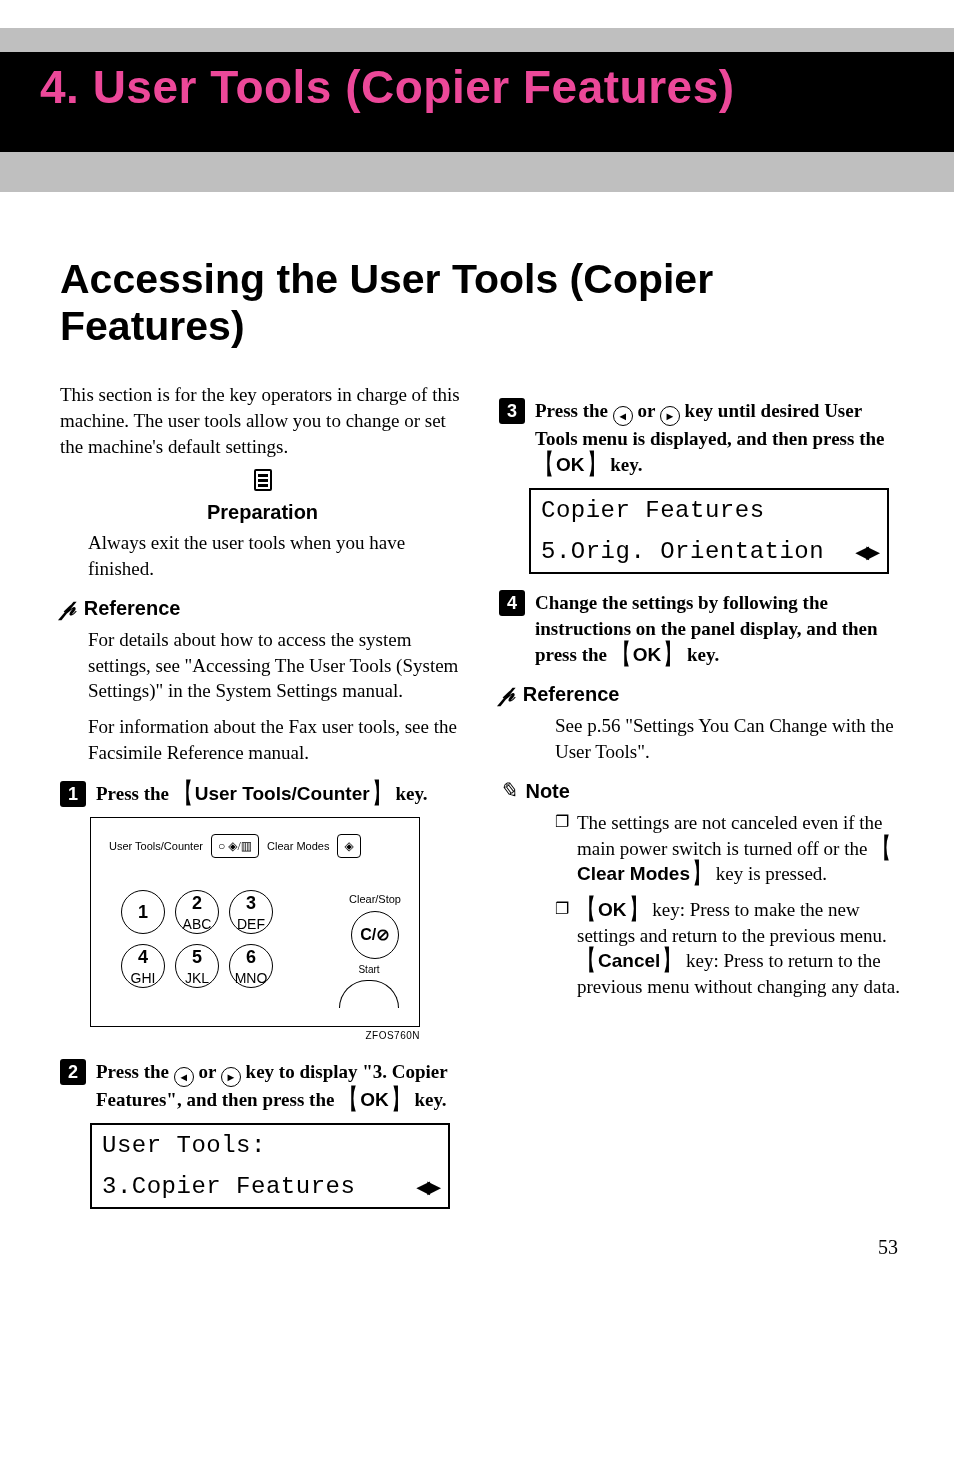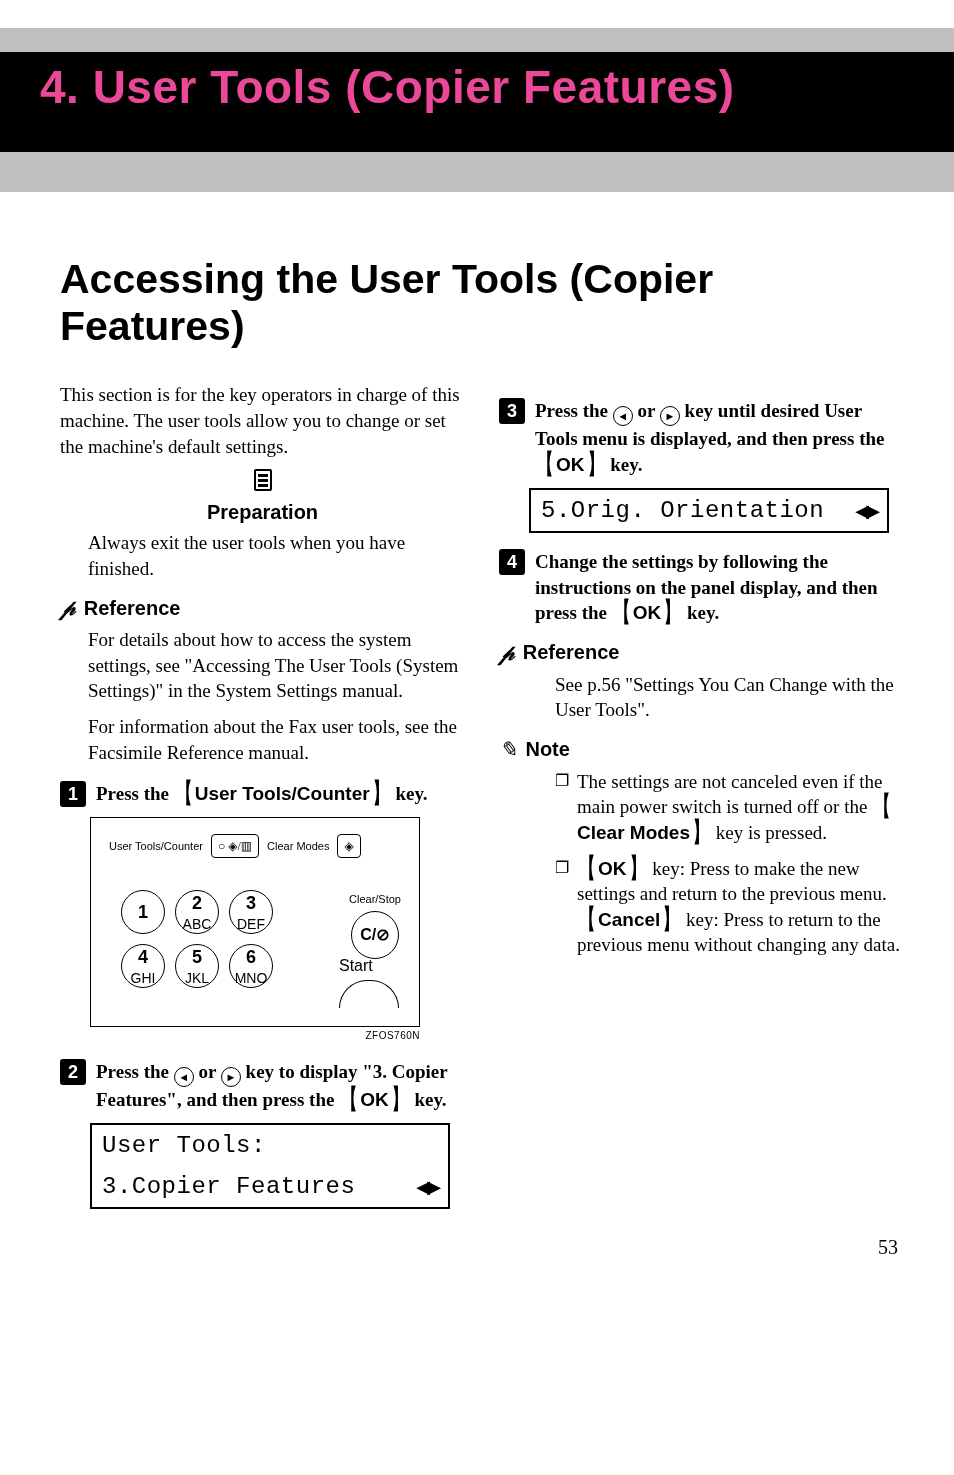--- a/index.html
+++ b/index.html
@@ -33,21 +33,21 @@
   .figure-box { border: 1.2px solid #000; width: 330px; height: 210px; position: relative; background: #fff; }
   
   .fb-top { position:absolute; top:16px; left:18px; right:18px; display:flex; gap:8px; align-items:center; }
   .fb-ut { font-size:11px; font-family: Arial, sans-serif; }
   .fb-pill { border:1.2px solid #000; border-radius:4px; height:24px; display:flex; align-items:center; justify-content:center; font-size:12px; padding:0 6px; }
   .fb-pad { position:absolute; top:72px; left:30px; display:grid; grid-template-columns: repeat(3, 44px); gap:10px; }
   .fb-key { width:44px; height:44px; border:1.5px solid #000; border-radius:50%; display:flex; flex-direction:column; align-items:center; justify-content:center; font-family: Arial, sans-serif; font-weight:bold; font-size:18px; }
   .fb-key small { font-size:14px; font-weight:normal; }
   .fb-clearstop { position:absolute; top:74px; right:18px; text-align:center; font-size:11px; font-family:Arial,sans-serif; }
   .fb-cs-btn { width:48px; height:48px; border:1.8px solid #000; border-radius:50%; margin:4px auto 0; display:flex; align-items:center; justify-content:center; font-weight:bold; font-size:16px; }
-  .fb-start { position:absolute; bottom:18px; right:20px; text-align:left; font-size:16px; font-family:Arial,sans-serif; }
+  .fb-start { position:absolute; bottom:18px; right:20px; text-align:center; font-size:10px; font-family:Arial,sans-serif; }
   .fb-start-arc { width:60px; height:28px; border:1.5px solid #000; border-bottom:none; border-top-left-radius:40px; border-top-right-radius:40px; margin-top:4px; }
   .fig-caption-code { font-size:10px; text-align:right; width:330px; font-family: Arial, sans-serif; letter-spacing:0.5px; margin-top:2px; }
   .lcd { width: 360px; margin: 10px 0 10px 30px; border: 2px solid #000; }
   .lcd-line { font-family: 'Courier New', monospace; font-size: 24px; padding: 5px 10px 4px 10px; letter-spacing: 0.5px; display:flex; align-items:center; justify-content:space-between; }
   .lcd-line.single { justify-content:flex-start; }
   .lcd-arrows { font-family: Arial, sans-serif; font-size:18px; letter-spacing:-3px; }
   .bullets { list-style: none; padding: 0 0 0 28px; margin:0; }
   .bullets li { position: relative; padding-left: 22px; margin-bottom: 10px; }
   .bullets li::before { content: "❐"; position: absolute; left: 0; top: 1px; font-size: 16px; }
   .page-num { position: absolute; bottom: 20px; right: 56px; font-size: 20px; }
@@ -157,20 +157,21 @@
     <div class="col">
 
       <div class="step">
         <div class="step-badge">3</div>
         <div class="step-text">
           <span>Press the </span><span class="circkey">◂</span><span> or </span><span class="circkey">▸</span><span> key until desired User Tools menu is displayed, and then press the </span><span class="bracket">【</span><span class="keycap">OK</span><span class="bracket">】</span><span> key.</span>
         </div>
       </div>
 
       <div class="lcd">
+        <div class="lcd-line single">Copier Features</div>
         <div class="lcd-line">
           <span>5.Orig. Orientation</span>
           <span class="lcd-arrows">◀▶</span>
         </div>
       </div>
 
       <div class="step">
         <div class="step-badge">4</div>
         <div class="step-text">
           <span>Change the settings by following the instructions on the panel display, and then press the </span><span class="bracket">【</span><span class="keycap">OK</span><span class="bracket">】</span><span> key.</span>

